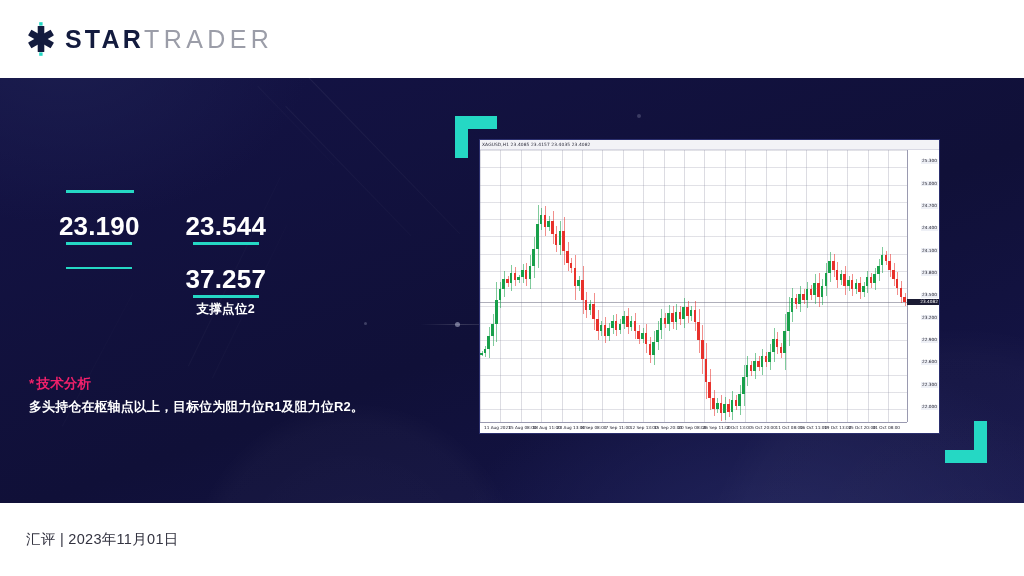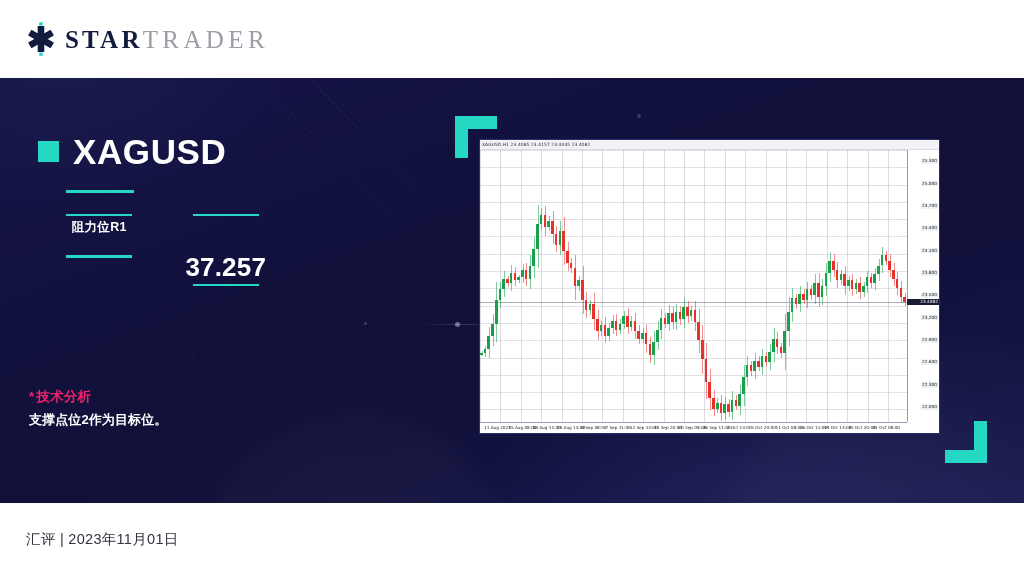--- a/index.html
+++ b/index.html
@@ -9,21 +9,21 @@
     background:#ffffff;
     overflow:hidden;
     position:relative;
   }
 
   
   .header {
     position:absolute; left:0; top:0; width:1024px; height:78px;
     background:#ffffff; display:flex; align-items:center;
   }
-  .logo-wrap { display:flex; align-items:center; margin-left:24px;font-family:Liberation Serif, serif; }
+  .logo-wrap { display:flex; align-items:center; margin-left:24px; }
   .logo-mark { position:relative; width:34px; height:34px; margin-right:7px; }
   .logo-mark svg { display:block; }
   .logo-text { font-size:25px; letter-spacing:3.2px; font-weight:bold; line-height:1; }
   .logo-text .star { color:#131b3e; }
   .logo-text .trader { color:#9b9da8; font-weight:normal; letter-spacing:4.4px; }
 
   
   .stage {
     position:absolute; left:0; top:78px; width:1024px; height:425px;
     background:#121241;
@@ -166,57 +166,55 @@
   <div class="streak deco" style="left:258px; top:8px; width:110px; transform:rotate(46deg); opacity:.45;"></div>
   <div class="streak deco" style="left:188px; top:288px; width:210px; transform:rotate(-64deg); opacity:.5;"></div>
   <div class="streak deco" style="left:212px; top:300px; width:170px; transform:rotate(-64deg); opacity:.35;"></div>
   <div class="streak deco" style="left:62px; top:348px; width:150px; transform:rotate(-62deg); opacity:.3;"></div>
   <div class="dot-line deco" style="left:420px; top:246px; width:86px;"></div>
   <div class="dot deco" style="left:455px; top:244px;"></div>
   <div class="dot deco" style="left:364px; top:244px; width:3px; height:3px; opacity:.5;"></div>
   <div class="dot deco" style="left:637px; top:36px; width:4px; height:4px; opacity:.45;"></div>
   <div class="dot deco" style="left:782px; top:347px; width:4px; height:4px; opacity:.3;"></div>
 
-  <div class="title-row" style="top:56px;">
-    <span class="title-square"></span>
-    <span class="title-text">XAGUSD</span>
-  </div>
 
   <div class="pivots" style="top:110px;">
     <div class="pv-row">
       <div class="pv pv-single">
         <div class="pv-rule"></div>
       </div>
     </div>
     <div class="pv-row row2">
       <div class="pv pv-a">
+        <div class="pv-val">23.190</div>
         <div class="pv-rule"></div>
-        <div class="pv-label">阻力位R1</div>
       </div>
       <div class="pv pv-b">
+        <div class="pv-val">23.544</div>
         <div class="pv-rule"></div>
       </div>
     </div>
     <div class="pv-row row3">
       <div class="pv pv-a">
         <div class="pv-rule"></div>
       </div>
       <div class="pv pv-b">
         <div class="pv-val">37.257</div>
         <div class="pv-rule"></div>
+        <div class="pv-label">支撑点位2</div>
       </div>
     </div>
   </div>
 
-  <div class="analysis" style="top:310px;">
+  <div class="analysis" style="top:297px;">
     <div class="an-head">
       <span class="ast">*</span><span>技术分析</span>
     </div>
     <div class="an-body">
-      <div>支撑点位2作为目标位。</div>
+      <div>多头持仓在枢轴点以上，目标位为阻力位R1及阻力位R2。</div>
     </div>
   </div>
 
   <div class="bracket" style="left:455px; top:38px; width:42px; height:42px;">
     <i style="left:0; top:0; width:42px; height:13px;"></i>
     <i style="left:0; top:0; width:13px; height:42px;"></i>
   </div>
   <div class="bracket" style="left:945px; top:343px; width:42px; height:42px;">
     <i style="left:0; bottom:0; width:42px; height:13px;"></i>
     <i style="right:0; top:0; width:13px; height:42px;"></i>

